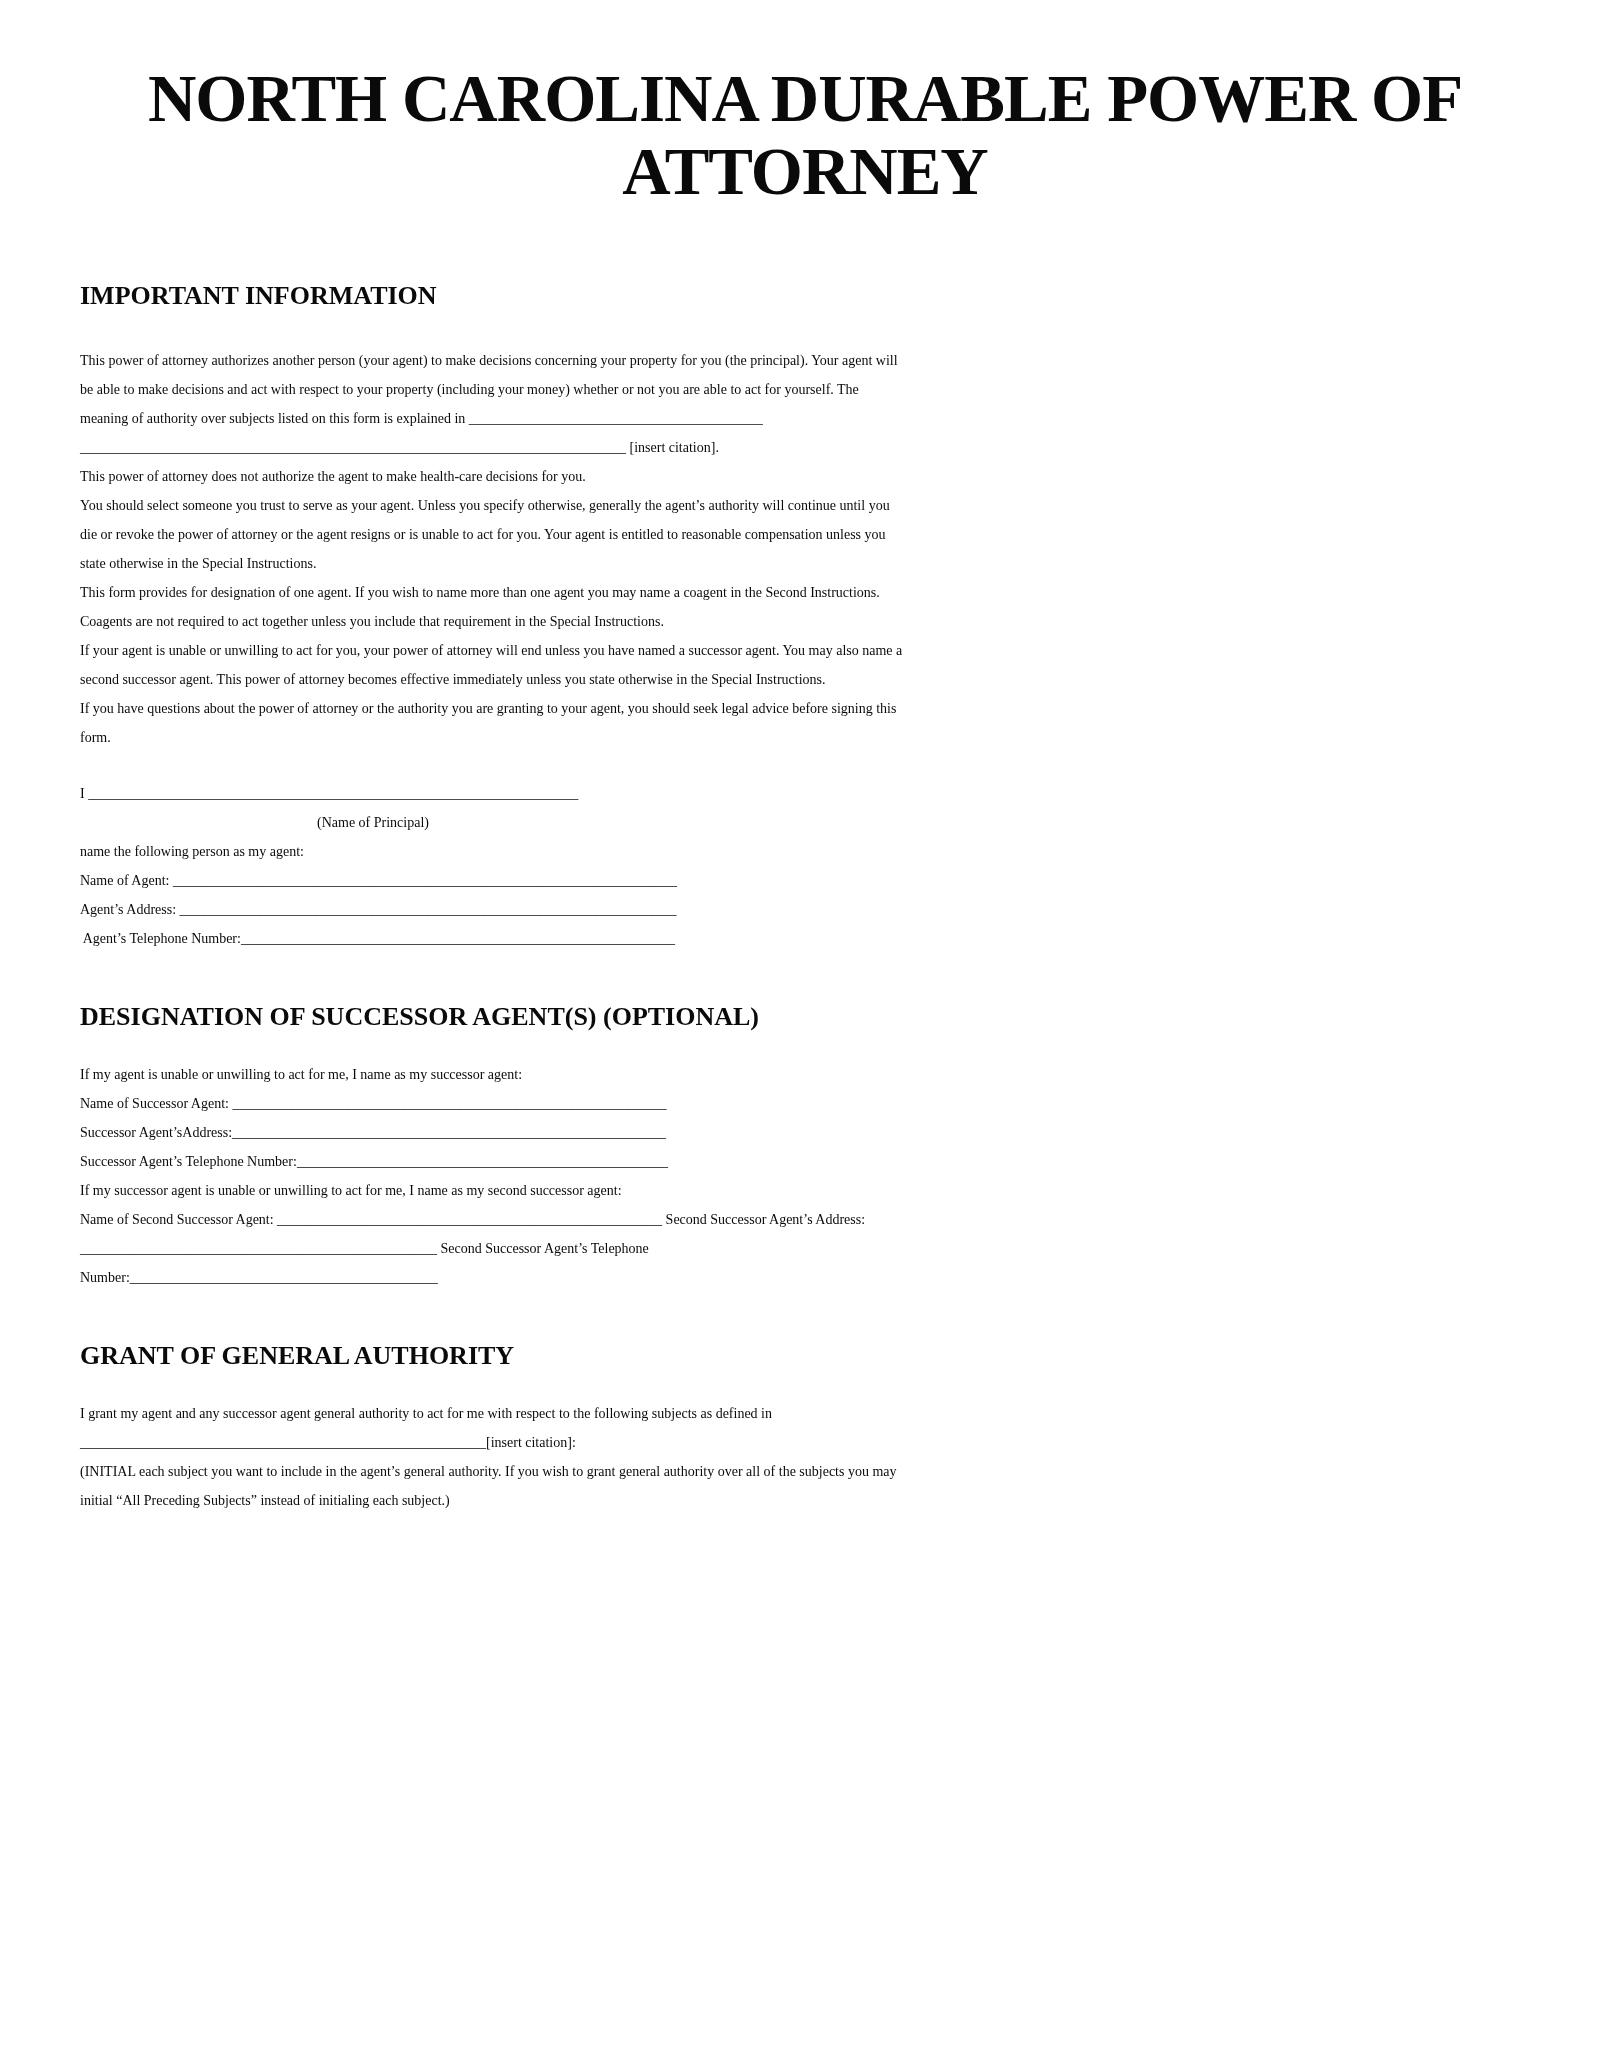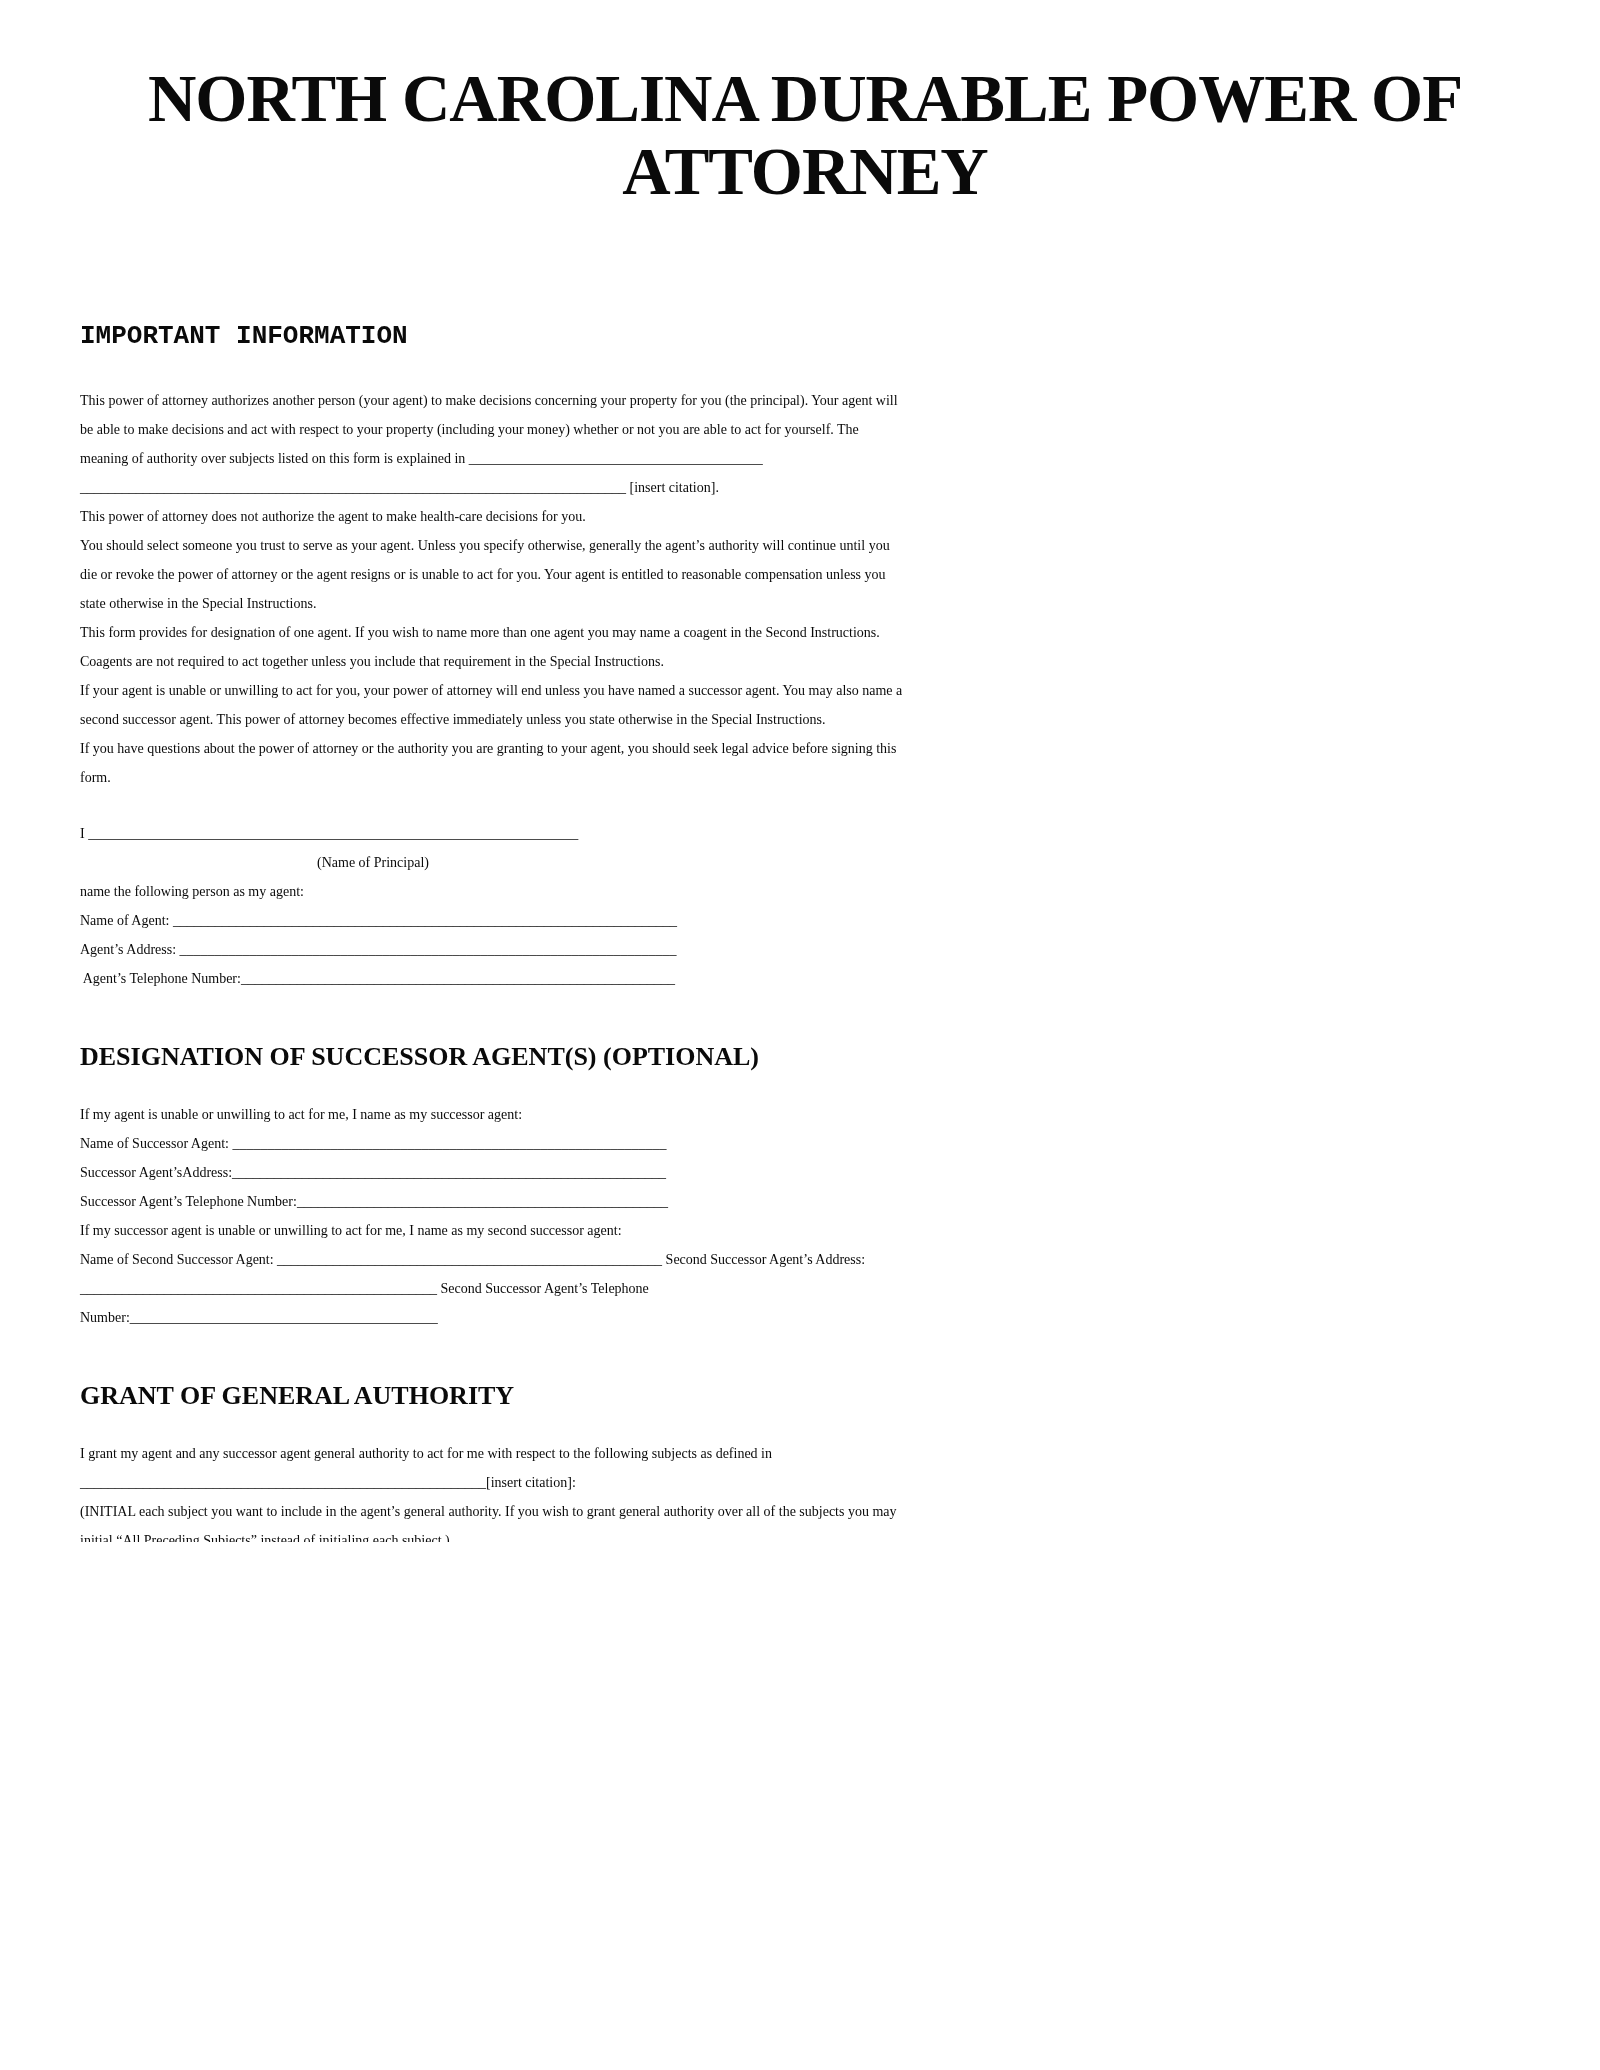--- a/index.html
+++ b/index.html
@@ -24,21 +24,21 @@
     letter-spacing: -1px;
     color: #0a0a0a;
   }
   .sec-heading {
     margin: 0;
     font-size: 26px;
     line-height: 32px;
     font-weight: bold;
     color: #0a0a0a;
   }
-  .mt-first-heading { margin-top: 112px; font-family: Liberation Mono, monospace; }
+  .mt-first-heading { margin-top: 72px; }
   .mt-section { margin-top: 48px; }
   .para { }
   .para-first { margin-top: 34px; }
   .block-after-heading { margin-top: 27px; }
   .line {
     font-size: 14px;
     line-height: 29px;
     white-space: pre;
     color: #0a0a0a;
   }

